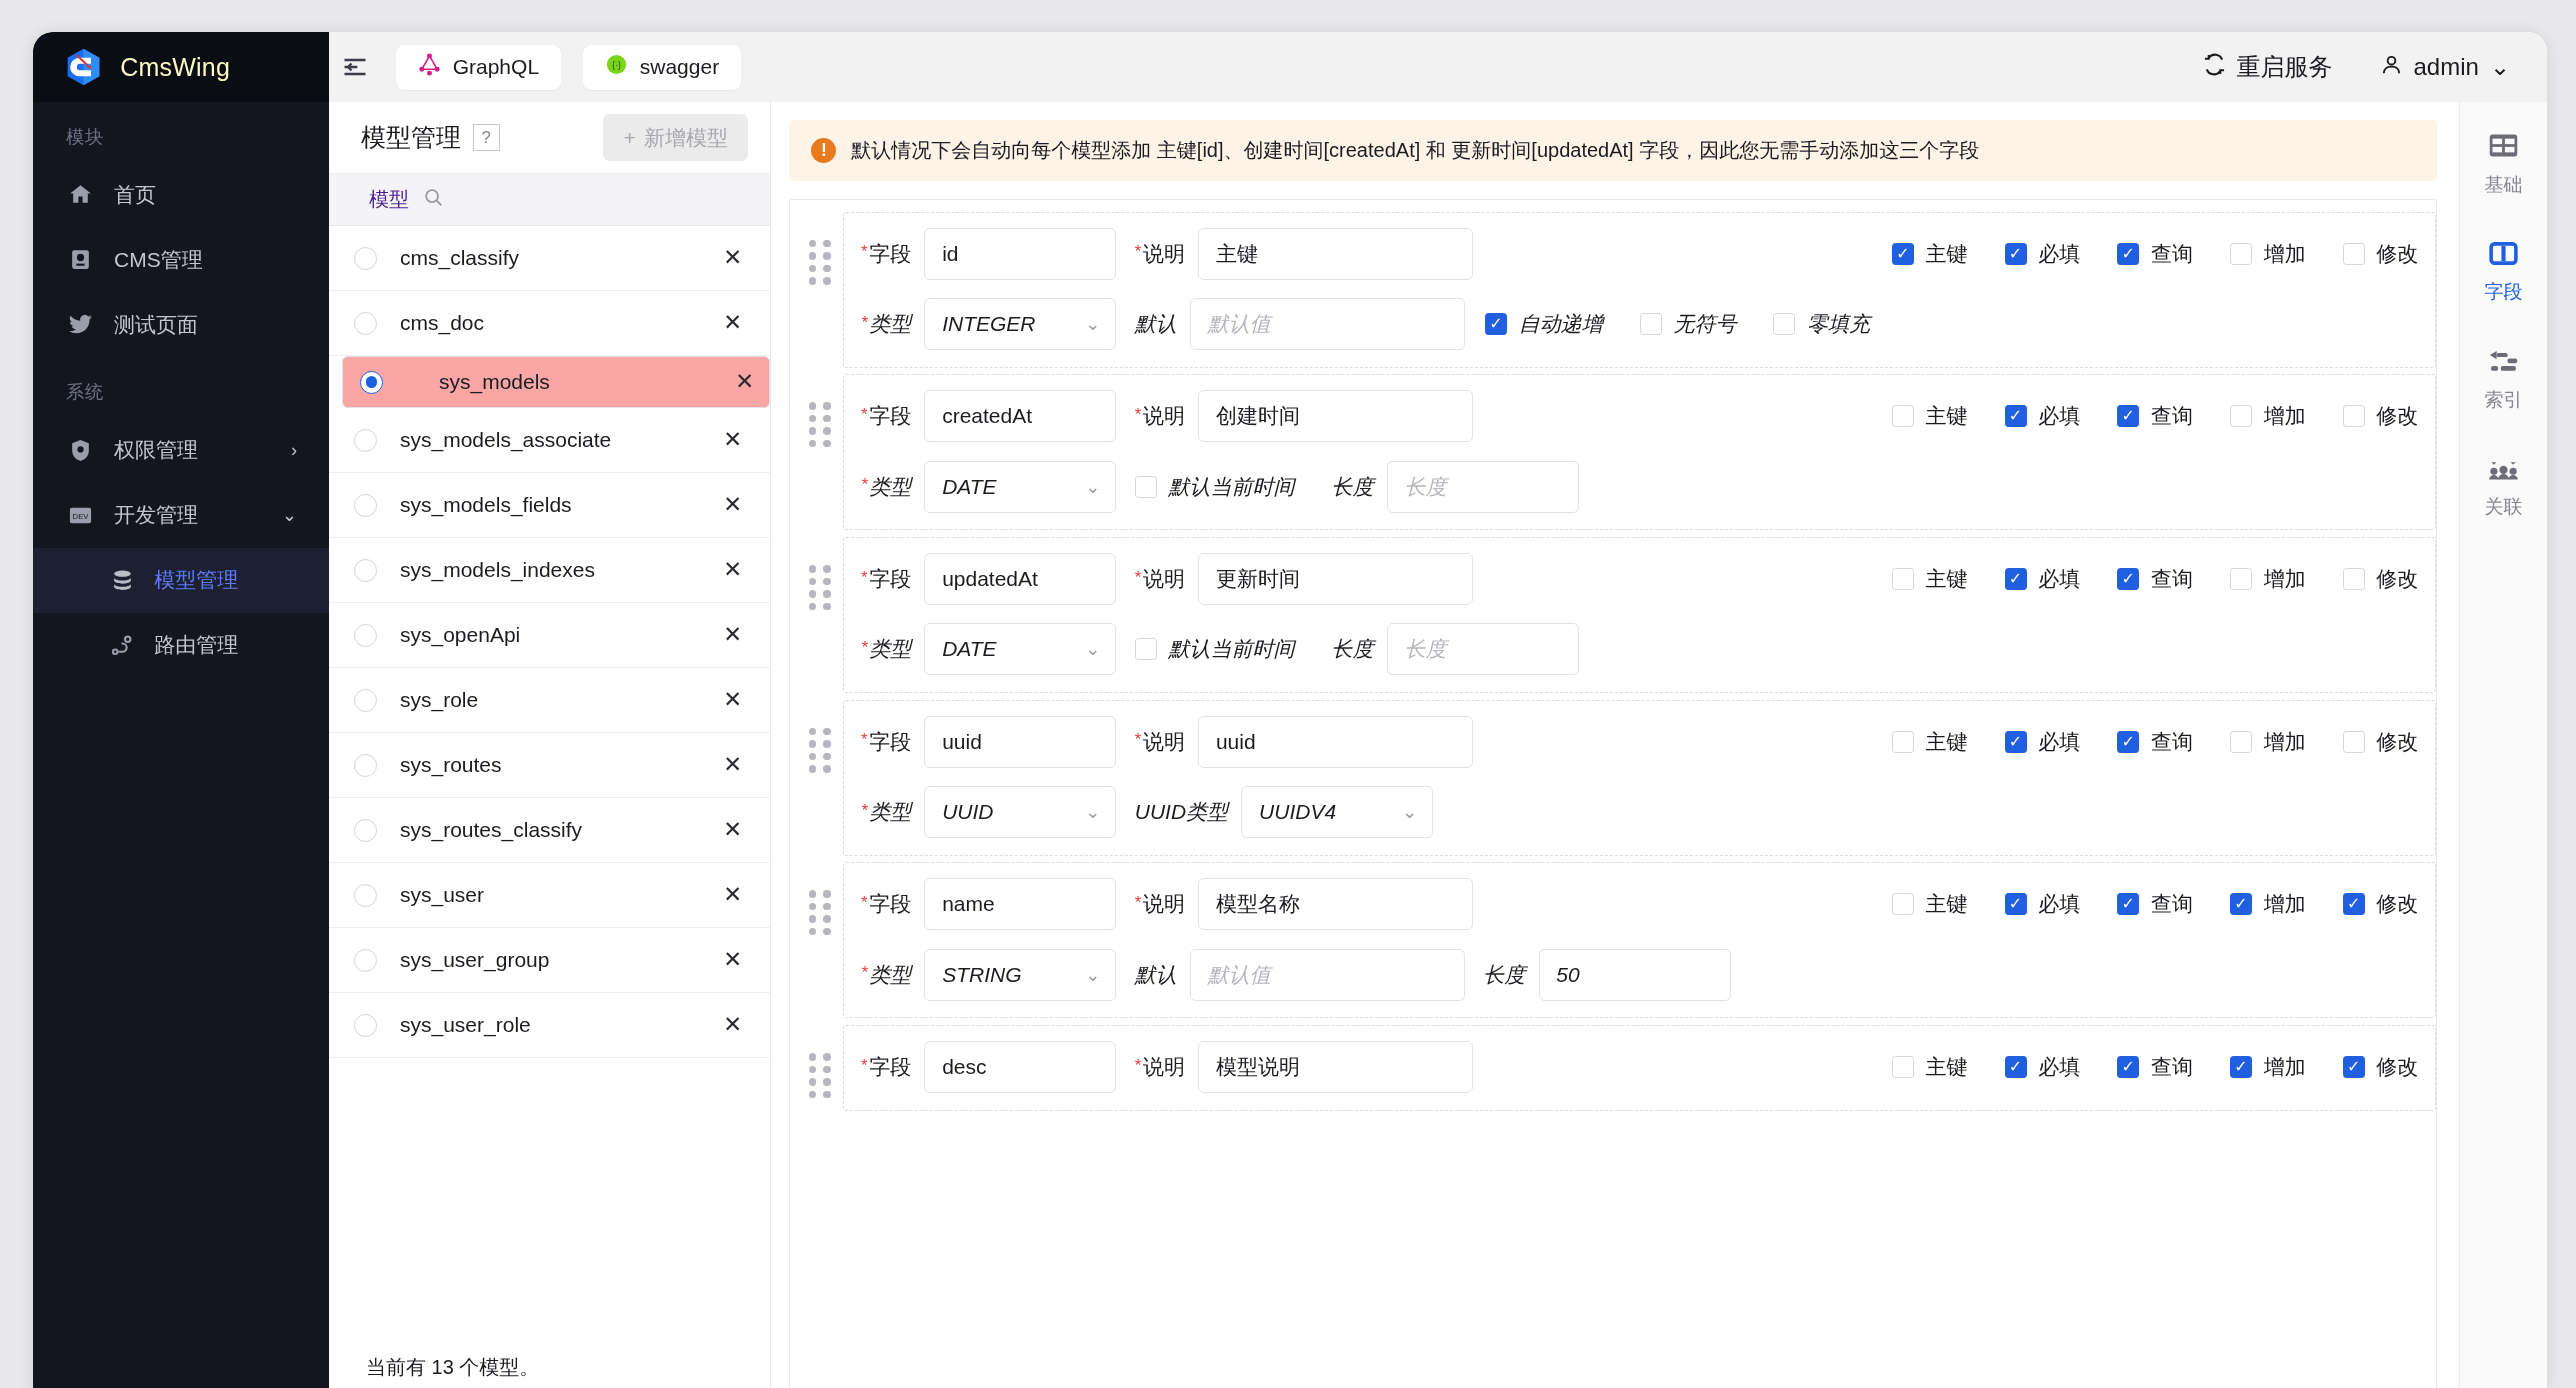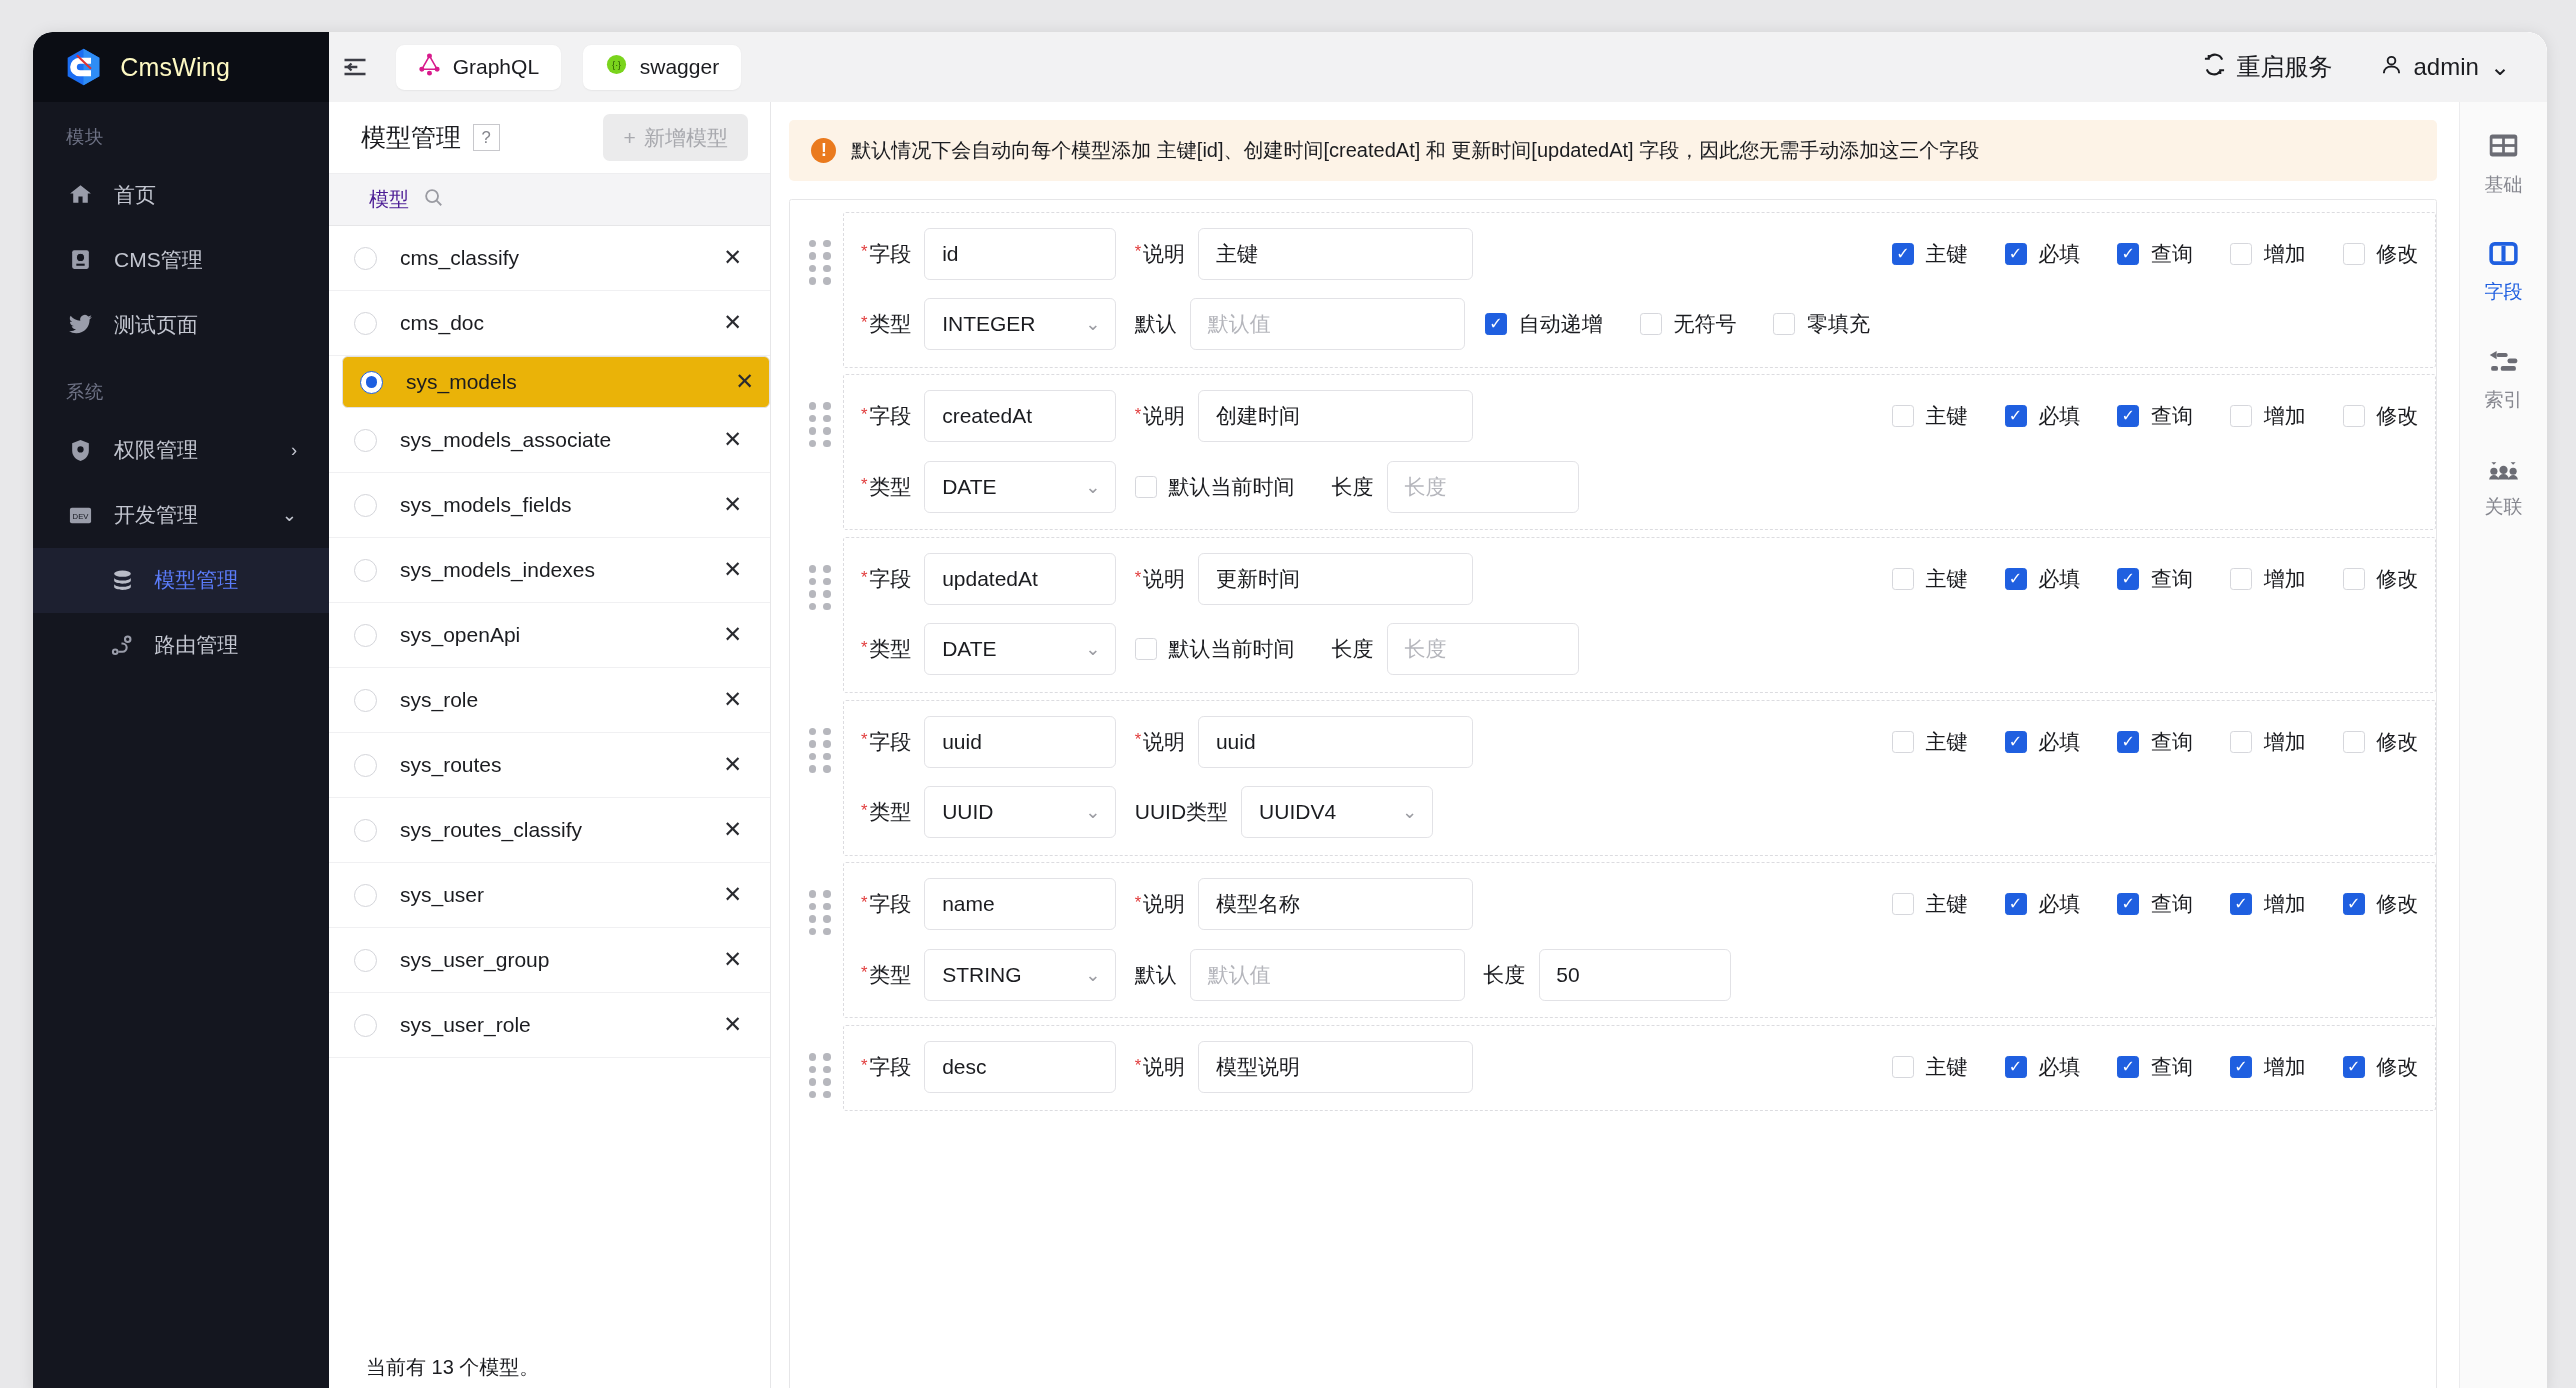--- a/index.html
+++ b/index.html
@@ -106,21 +106,21 @@
     display:flex; align-items:center; gap:13.3px;
     padding-left: 40px; font-size: 20px; color:#4c1d95;
     border-bottom:0.8px solid #e6e6e8;
   }
   .mc-list { flex:1; overflow:hidden; }
   .mrow {
     height: 65px; display:flex; align-items:center;
     padding: 0 28px 0 25px;
     border-bottom:0.8px solid #f0f0f2; cursor:pointer;
   }
-  .mrow.sel { background:#eab308; }
+  .mrow.sel { background:#fca5a5;gap:33px; }
   .radio {
     width: 23px; height:23px; border-radius:50%;
     border:1.7px solid #d4d5da; flex:0 0 23px; margin-right: 23px;
     display:flex; align-items:center; justify-content:center; background:#fff;
   }
   .mrow.sel .radio { border-color:#1d5fe0; }
   .mrow.sel .radio::after { content:""; width:11.7px; height:11.7px; border-radius:50%; background:#1d5fe0; }
   .mname { font-size: 21px; color:#1b1c20; flex:1; }
   .mx { font-size: 22.5px; color:#2a2b30; cursor:pointer; line-height:1; }
   .mc-foot { height:48px; flex:0 0 48px; display:flex; align-items:center; padding-left:37px; font-size:20px; color:#1b1c20; }
@@ -143,21 +143,21 @@
   .panel-body { flex:1; overflow:hidden; padding: 5px 0 0 0; }
 
   .fieldrow { display:flex; align-items:flex-start; padding: 6.7px 0 0 18.3px; }
   .drag {
     width: 23px; flex:0 0 23px; margin-top: 28px; margin-right: 11.7px;
     display:grid; grid-template-columns: 1fr 1fr; gap:5px 6.7px;
   }
   .drag i { width:7.5px; height:7.5px; border-radius:50%; background:#b6b7bd; display:block;}
   .fbox { flex:1; border:0.8px dashed #dcdce0; border-radius:3.3px; padding: 15px 16.7px 16.7px 16.7px; min-width:0;}
   .fline { display:flex; align-items:center; }
-  .fline + .fline { margin-top: 18.3px; }
+  .fline + .fline { margin-top: 18.3px; font-style: italic; }
   .req { color:#e13c3c; font-size:16.7px; margin-right:1.7px; position:relative; top:-3.3px;}
   .flabel { font-size:21px; color:#1b1c20; white-space:nowrap; }
   .inp {
     border:0.8px solid #e2e2e6; border-radius:5.8px; height:52px;
     display:flex; align-items:center; padding: 0 16.7px;
     font-size:21px; color:#1b1c20; background:#fff; margin-left:13.3px;
   }
   .inp.ph { color:#b5b6bc; }
   .inp.w-field { width: 192px; }
   .inp.w-desc { width: 275px; flex: 0 1 275px; }

